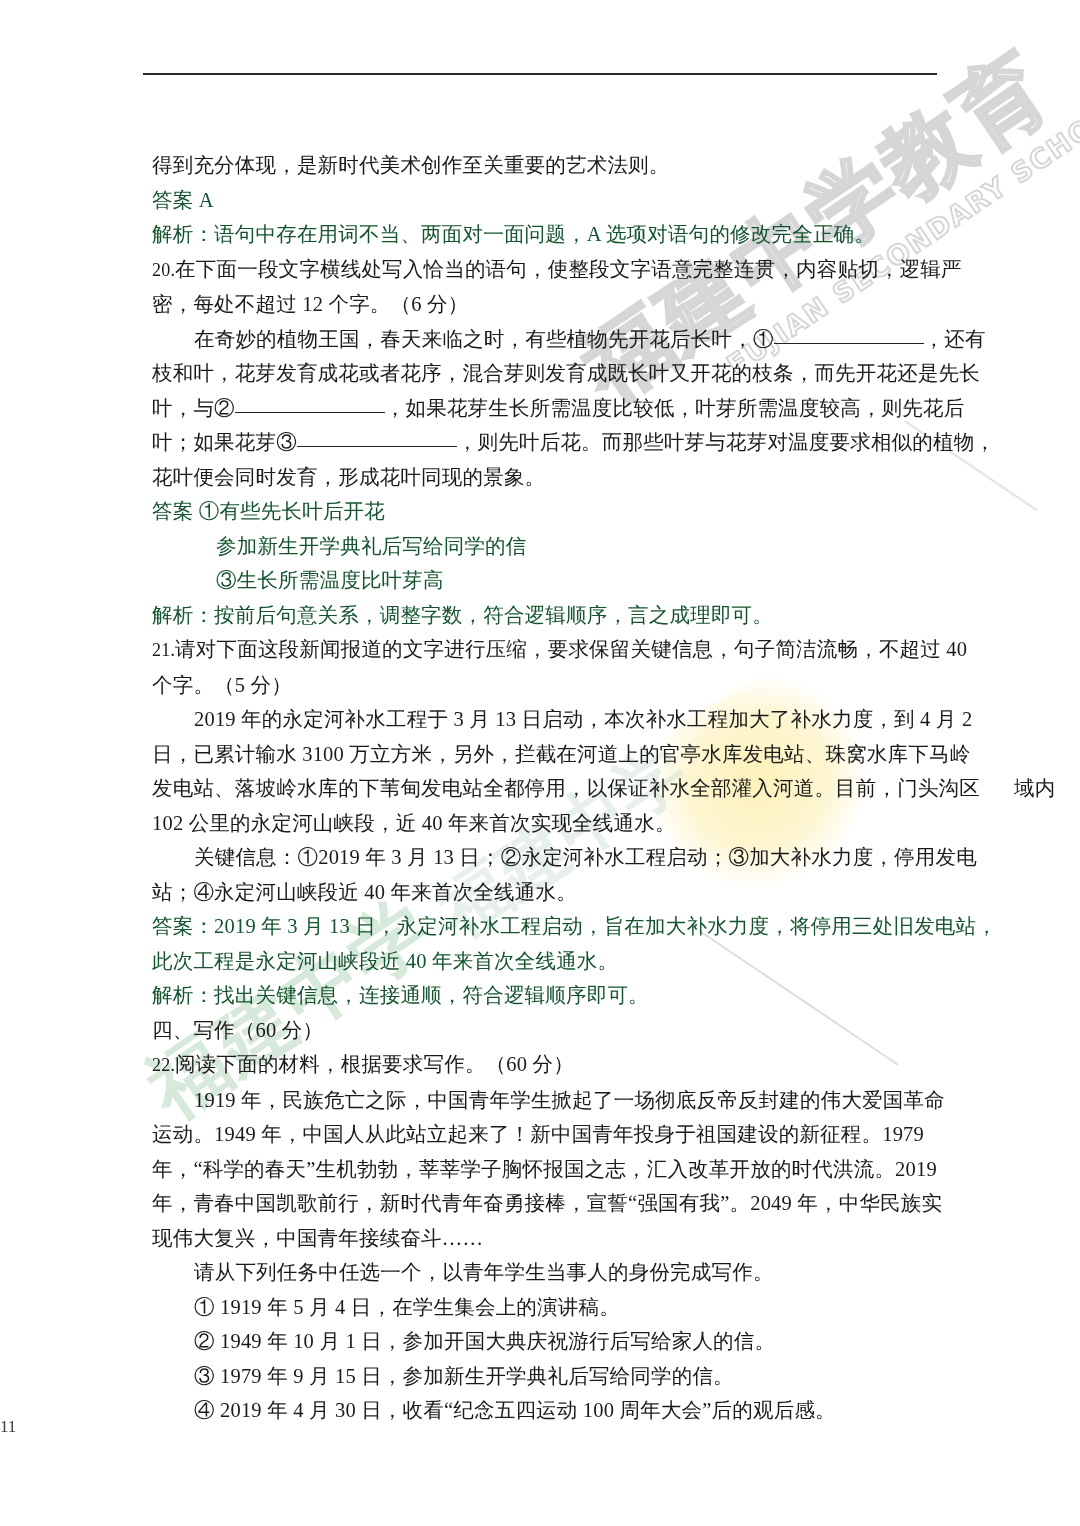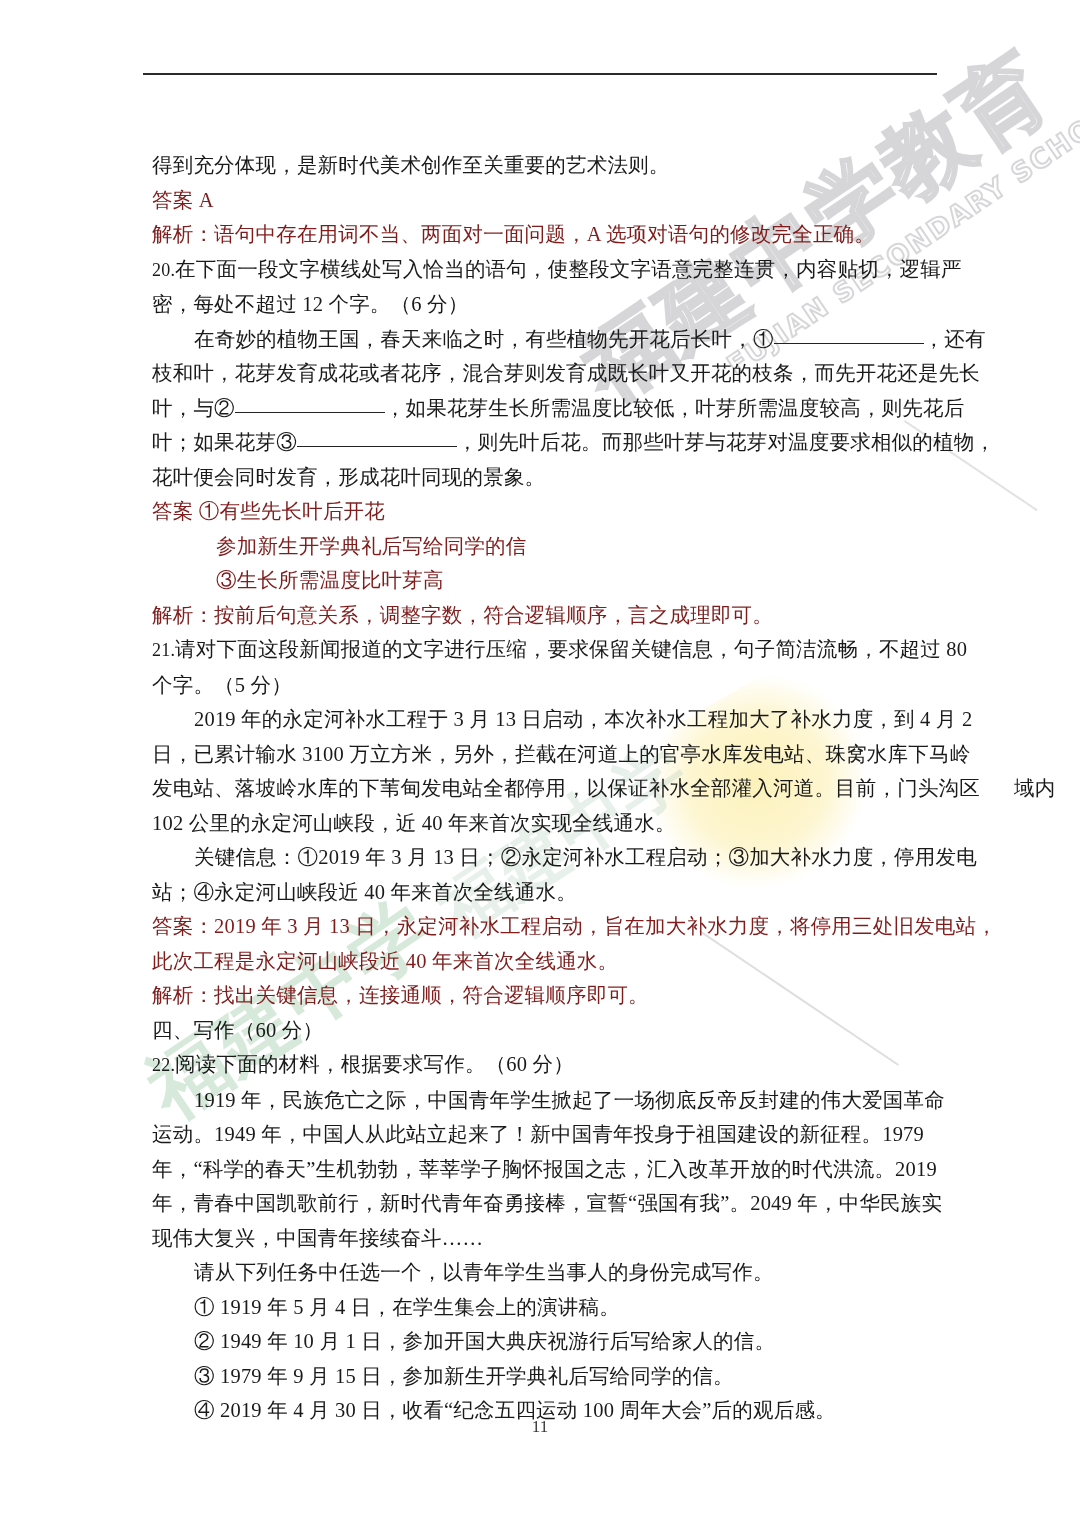--- a/index.html
+++ b/index.html
@@ -44,21 +44,21 @@
   .line {
     font-size: 20.5px;
     line-height: 34.5px;
     letter-spacing: 0.2px;
     white-space: nowrap;
   }
   .blk {
     margin: 0;
   }
   .red {
-    color: #7f1d1d;
+    color: #14532d;
   }
   .indent2 {
     padding-left: 42px;
   }
   .indent-ans {
     padding-left: 64px;
   }
   .num {
     font-size: 18px;
   }
@@ -69,21 +69,21 @@
   }
   .b-150 { width: 150px; }
   .b-160 { width: 160px; }
   .gapsp { display: inline-block; width: 34px; }
 
   .pagenum {
     position: absolute;
     left: 0;
     top: 1417px;
     width: 1080px;
-    text-align: center;
+    text-align: left;
     font-size: 17px;
     color: #3a3a3a;
     font-family: "Liberation Serif", serif;
   }
 
   
   .wm-layer {
     position: absolute;
     inset: 0;
     pointer-events: none;
@@ -203,21 +203,21 @@
     <div class="line blk">枝和叶，花芽发育成花或者花序，混合芽则发育成既长叶又开花的枝条，而先开花还是先长</div>
     <div class="line blk"><span>叶，与②</span><span class="blank b-150"></span><span>，如果花芽生长所需温度比较低，叶芽所需温度较高，则先花后</span></div>
     <div class="line blk"><span>叶；如果花芽③</span><span class="blank b-160"></span><span>，则先叶后花。而那些叶芽与花芽对温度要求相似的植物，</span></div>
     <div class="line blk">花叶便会同时发育，形成花叶同现的景象。</div>
 
     <div class="line blk red">答案 ①有些先长叶后开花</div>
     <div class="line blk red indent-ans">参加新生开学典礼后写给同学的信</div>
     <div class="line blk red indent-ans">③生长所需温度比叶芽高</div>
     <div class="line blk red">解析：按前后句意关系，调整字数，符合逻辑顺序，言之成理即可。</div>
 
-    <div class="line blk"><span class="num">21.</span><span>请对下面这段新闻报道的文字进行压缩，要求保留关键信息，句子简洁流畅，不超过 80</span></div>
+    <div class="line blk"><span class="num">21.</span><span>请对下面这段新闻报道的文字进行压缩，要求保留关键信息，句子简洁流畅，不超过 40</span></div>
     <div class="line blk">个字。（5 分）</div>
 
     <div class="line blk indent2">2019 年的永定河补水工程于 3 月 13 日启动，本次补水工程加大了补水力度，到 4 月 2</div>
     <div class="line blk">日，已累计输水 3100 万立方米，另外，拦截在河道上的官亭水库发电站、珠窝水库下马岭</div>
     <div class="line blk"><span>发电站、落坡岭水库的下苇甸发电站全都停用，以保证补水全部灌入河道。目前，门头沟区</span><span class="gapsp"></span><span>域内</span></div>
     <div class="line blk">102 公里的永定河山峡段，近 40 年来首次实现全线通水。</div>
 
     <div class="line blk indent2">关键信息：①2019 年 3 月 13 日；②永定河补水工程启动；③加大补水力度，停用发电</div>
     <div class="line blk">站；④永定河山峡段近 40 年来首次全线通水。</div>
 

